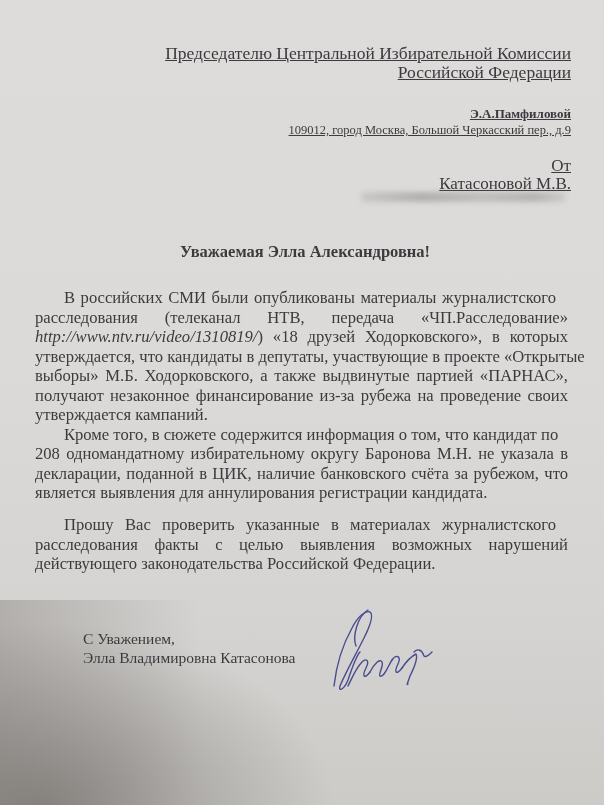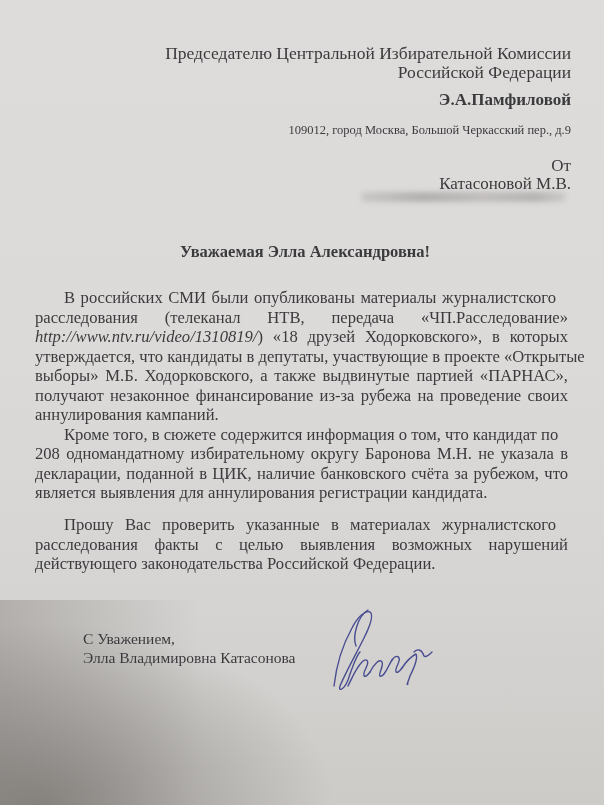--- a/index.html
+++ b/index.html
@@ -30,24 +30,24 @@
       background: linear-gradient(90deg, rgba(110,106,102,0.35), rgba(110,106,102,0));
     }
     .line {
       position: absolute;
       white-space: nowrap;
       font-size: 17px;
       line-height: 20px;
       color: #3b3b3e;
       text-align: center;
     }
-    .right { text-align: right; }
+    .right { text-align: right; text-decoration: underline; }
     .addressee-1 { right: 33px; top: 43px; font-size: 17.5px; }
     .addressee-2 { right: 33px; top: 62px; font-size: 17.5px; }
-    .addressee-name { right: 33px; top: 90px; font-weight: bold; font-size: 17px; }
+    .addressee-name { right: 33px; top: 104px; font-weight: bold; font-size: 13px; }
     .addressee-address { right: 33px; top: 123px; font-size: 12.5px; line-height: 14px; }
     .from-label { right: 33px; top: 156px; font-size: 17px; }
     .from-name { right: 33px; top: 174px; font-size: 17px; }
     .blurred {
       position: absolute;
       right: 38px; top: 192px;
       width: 205px; height: 10px;
       background: linear-gradient(90deg, rgba(120,118,118,0.18), rgba(110,108,108,0.38) 30%, rgba(120,118,118,0.28) 60%, rgba(110,108,108,0.35) 85%, rgba(120,118,118,0.15));
       filter: blur(2.5px);
       border-radius: 4px;
@@ -101,21 +101,21 @@
 <div class="blurred"></div>
 
 <div class="line salutation"><span>Уважаемая Элла Александровна!</span></div>
 
 <div class="para-line indent" style="top:288px">В российских СМИ были опубликованы материалы журналистского</div>
 <div class="para-line" style="top:307.5px">расследования (телеканал НТВ, передача «ЧП.Расследование»</div>
 <div class="para-line" style="top:327px"><span class="link">http://www.ntv.ru/video/1310819/</span><span>) «18 друзей Ходорковского», в которых</span></div>
 <div class="para-line" style="top:346.5px">утверждается, что кандидаты в депутаты, участвующие в проекте «Открытые</div>
 <div class="para-line" style="top:366px">выборы» М.Б. Ходорковского, а также выдвинутые партией «ПАРНАС»,</div>
 <div class="para-line" style="top:385.5px">получают незаконное финансирование из-за рубежа на проведение своих</div>
-<div class="para-line last" style="top:405px">аннулирования кампаний.</div>
+<div class="para-line last" style="top:405px">утверждается кампаний.</div>
 
 <div class="para-line indent" style="top:424.5px">Кроме того, в сюжете содержится информация о том, что кандидат по</div>
 <div class="para-line" style="top:444px">208 одномандатному избирательному округу Баронова М.Н. не указала в</div>
 <div class="para-line" style="top:463.5px">декларации, поданной в ЦИК, наличие банковского счёта за рубежом, что</div>
 <div class="para-line last" style="top:483px">является выявления для аннулирования регистрации кандидата.</div>
 
 <div class="para-line indent" style="top:515px">Прошу Вас проверить указанные в материалах журналистского</div>
 <div class="para-line" style="top:534.5px">расследования факты с целью выявления возможных нарушений</div>
 <div class="para-line last" style="top:554px">действующего законодательства Российской Федерации.</div>
 

